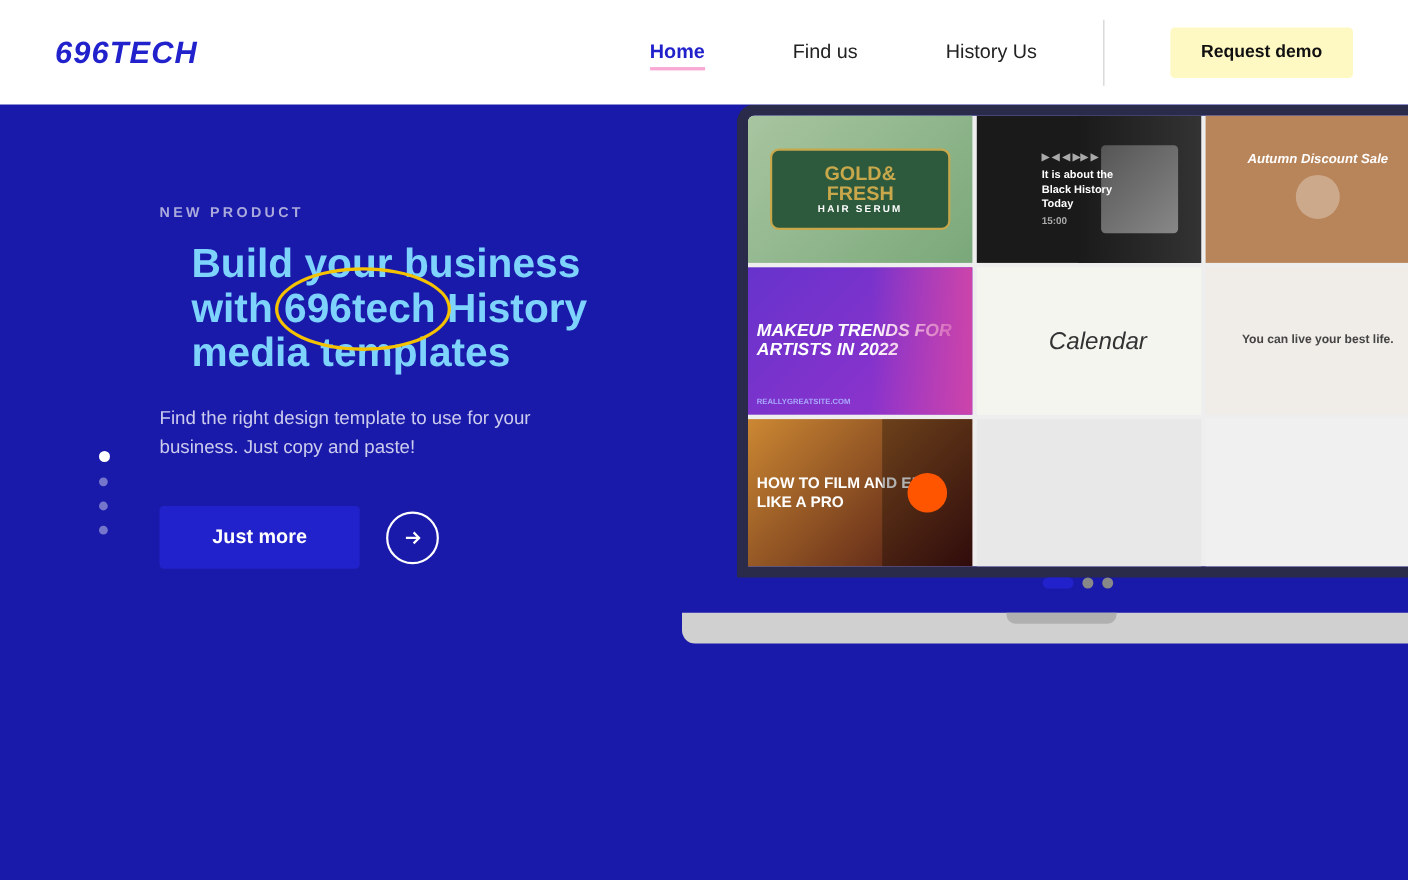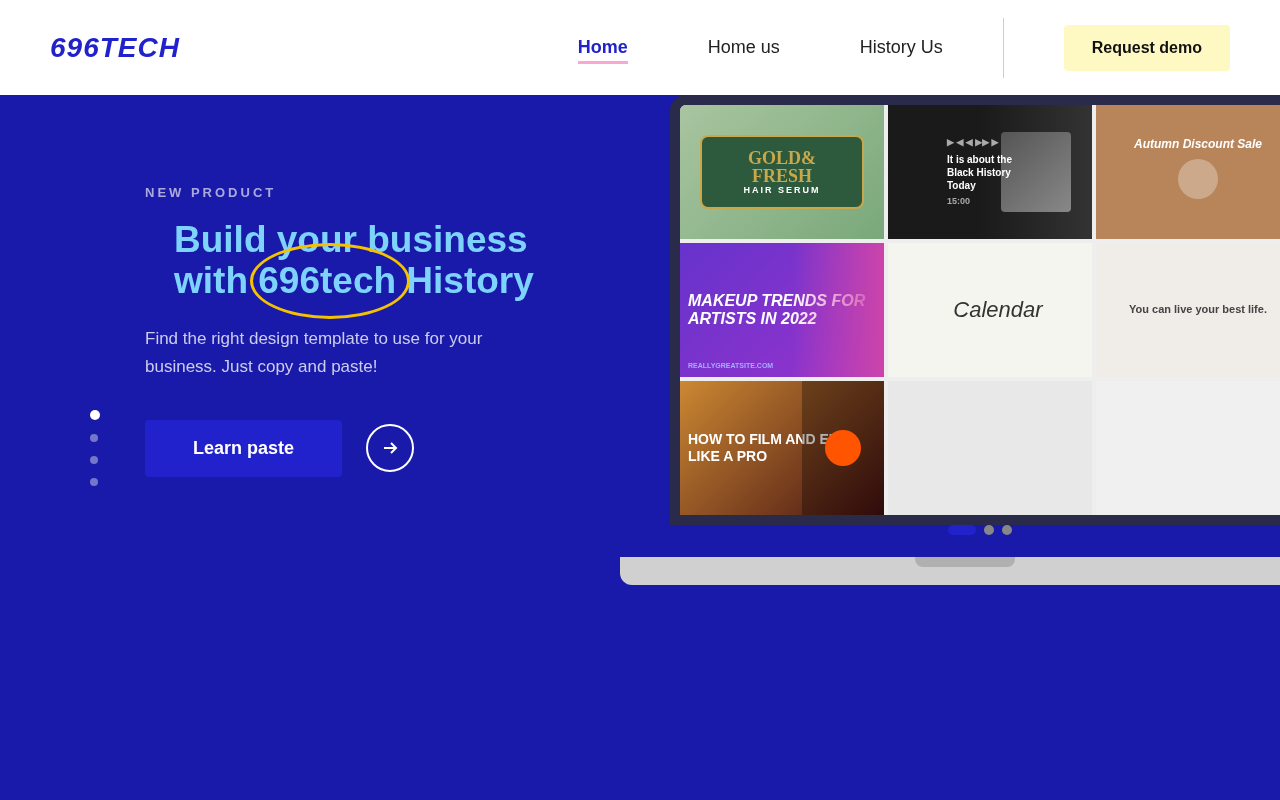--- a/index.html
+++ b/index.html
@@ -255,21 +255,21 @@
       background: linear-gradient(135deg, #a8c5a0, #7aa87a);
     }
     .tpl-1-inner {
       background: #2d5a3d;
       border-radius: 8px;
       padding: 12px 8px;
       text-align: center;
       border: 2px solid #c8a84b;
       width: 80%;
     }
-    .tpl-1-inner .brand { color: #c8a84b; font-size: 18px; font-weight: 900; line-height: 1; font-family: Liberation Serif, serif; }
+    .tpl-1-inner .brand { color: #c8a84b; font-size: 18px; font-weight: 900; line-height: 1; }
     .tpl-1-inner .sub { color: #ffffff; font-size: 9px; letter-spacing: 2px; }
 
     
     .tpl-2 {
       background: #1a1a1a;
     }
     .tpl-2-img {
       position: absolute;
       right: 0; top: 0; bottom: 0;
       width: 55%;
@@ -373,21 +373,21 @@
 <body>
 
 <nav class="navbar">
   <span class="logo">696TECH</span>
 
   <ul class="nav-links">
     <li class="active">
       <a href="#">Home</a>
     </li>
     <li>
-      <a href="#">Home us</a>
+      <a href="#">Find us</a>
     </li>
     <li>
       <a href="#">History Us</a>
     </li>
   </ul>
 
   <div class="nav-divider"></div>
 
   <button class="request-demo-btn">Request demo</button>
 </nav>
@@ -401,26 +401,27 @@
     <div class="dot inactive"></div>
   </div>
 
   <div class="hero-content">
     <p class="new-product-label">NEW PRODUCT</p>
 
     <h1 class="hero-title">
       <span>Build your business</span><br>
       with <span class="highlight-word">696tech</span>
       <span> History</span><br>
+      <span>media templates</span>
     </h1>
 
     <p class="hero-description">Find the right design template to use for your business. Just copy and paste!</p>
 
     <div class="hero-actions">
-      <button class="learn-more-btn">Learn paste</button>
+      <button class="learn-more-btn">Just more</button>
       <div class="arrow-circle">
         <svg width="20" height="20" viewBox="0 0 20 20">
           <line x1="4" y1="10" x2="16" y2="10"></line>
           <polyline points="11,5 16,10 11,15"></polyline>
         </svg>
       </div>
     </div>
   </div>
 
   <div class="laptop-mockup">

